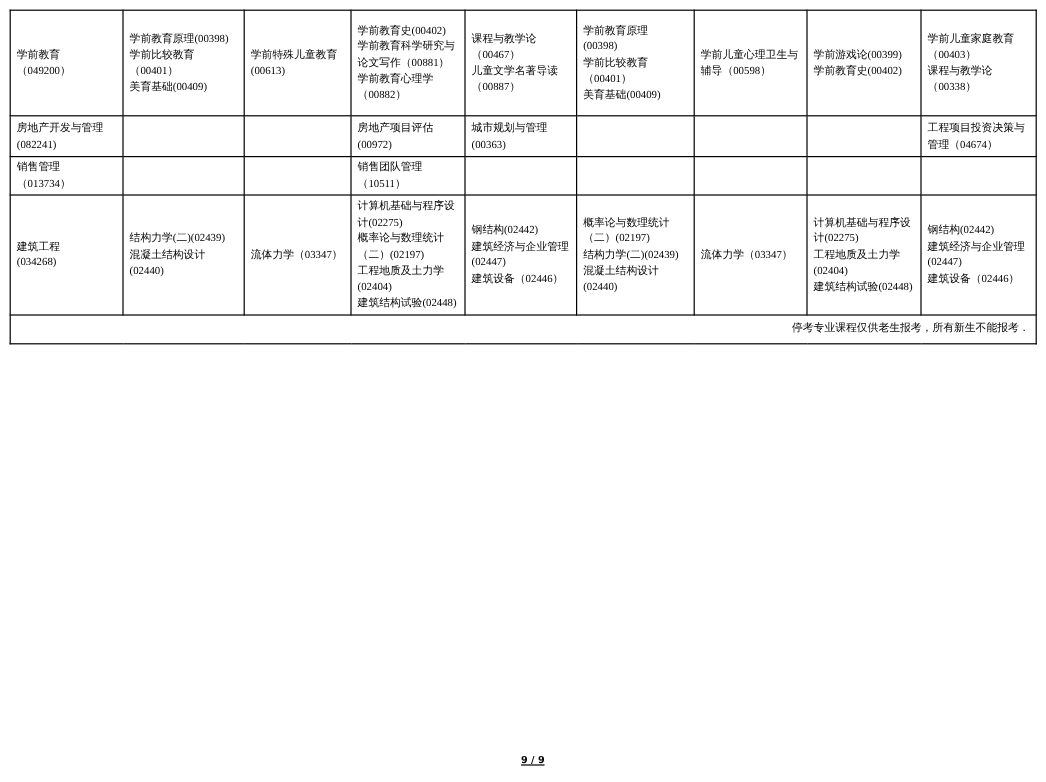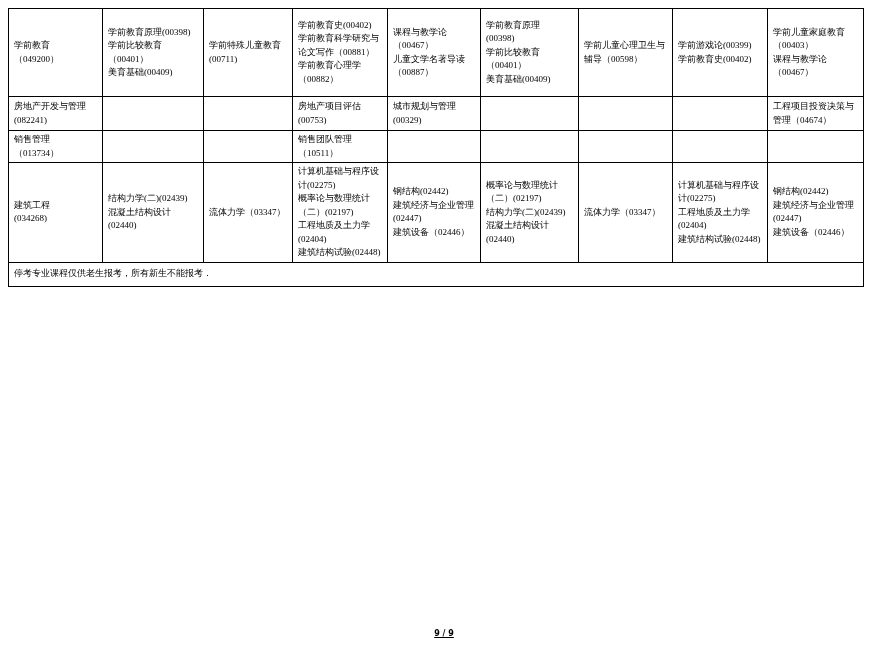--- a/index.html
+++ b/index.html
@@ -31,21 +31,21 @@
     line-height: 1.5;
     padding: 2px 5px;
     vertical-align: middle;
     white-space: pre-line;
     overflow: hidden;
   }
   tr.r1 { height: 88px; }
   tr.r2 { height: 34px; }
   tr.r3 { height: 29px; }
   tr.r4 { height: 96px; }
-  tr.rf { height: 24px; }
+  tr.rf { height: 24px; text-align: right; }
   td.note-cell {
     padding-left: 9px;
     vertical-align: middle;
   }
   .page-number {
     position: absolute;
     left: 16px;
     right: 0;
     top: 629px;
     text-align: center;
@@ -73,45 +73,45 @@
         <col style="width:96px">
     </colgroup>
     <tbody>
       <tr class="r1">
         <td>学前教育
 （049200）</td>
         <td>学前教育原理(00398)
 学前比较教育（00401）
 美育基础(00409)</td>
         <td>学前特殊儿童教育
-(00711)</td>
+(00613)</td>
         <td>学前教育史(00402)
 学前教育科学研究与论文写作（00881）
 学前教育心理学（00882）</td>
         <td>课程与教学论（00467）
 儿童文学名著导读（00887）</td>
         <td>学前教育原理
 (00398)
 学前比较教育（00401）
 美育基础(00409)</td>
         <td>学前儿童心理卫生与辅导（00598）</td>
         <td>学前游戏论(00399)
 学前教育史(00402)</td>
         <td>学前儿童家庭教育（00403）
-课程与教学论（00467）</td>
+课程与教学论（00338）</td>
       </tr>
       <tr class="r2">
         <td>房地产开发与管理
 (082241)</td>
         <td></td>
         <td></td>
         <td>房地产项目评估
-(00753)</td>
+(00972)</td>
         <td>城市规划与管理
-(00329)</td>
+(00363)</td>
         <td></td>
         <td></td>
         <td></td>
         <td>工程项目投资决策与管理（04674）</td>
       </tr>
       <tr class="r3">
         <td>销售管理
 （013734）</td>
         <td></td>
         <td></td>

